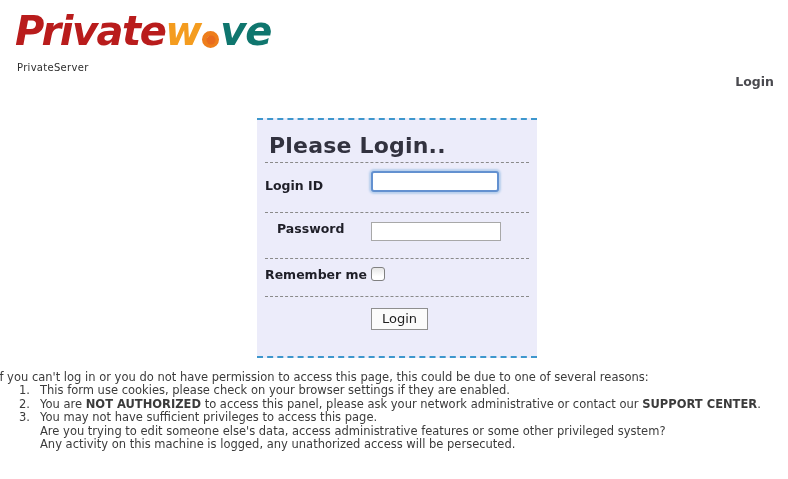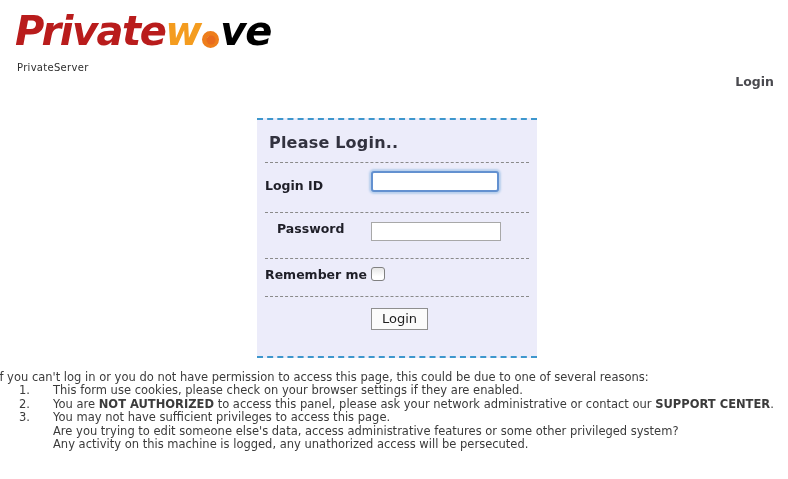--- a/index.html
+++ b/index.html
@@ -29,21 +29,21 @@
   .logo-private {
     color: #b91c1c;
     font-weight: 600;
     letter-spacing: -1.5px;
   }
   .logo-wave {
     font-weight: 700;
     letter-spacing: -1px;
   }
   .logo-wave .w  { color: #f49c1f; }
-  .logo-wave .ve { color: #000000; }
+  .logo-wave .ve { color: #0f766e; }
   .wave-a {
     display: inline-block;
     width: 17px;
     height: 17px;
     border: 5px solid #ee7e1b;
     border-radius: 50%;
     position: relative;
     vertical-align: -3px;
     margin: 0 1px;
   }
@@ -84,21 +84,21 @@
     height: 240px;
     background: #ececfa;
     border-top: 2px dashed #3e97cd;
     border-bottom: 2px dashed #3e97cd;
   }
   .box-title {
     position: absolute;
     left: 12px;
     top: 13px;
     margin: 0;
-    font-size: 16px;
+    font-size: 22px;
     font-weight: bold;
     color: #32323f;
     letter-spacing: 0.2px;
     text-align: center;
   }
   .sep {
     position: absolute;
     left: 8px;
     right: 8px;
     height: 0;
@@ -193,21 +193,21 @@
   .help-line {
     display: flex;
     white-space: nowrap;
   }
   .help-num {
     flex: 0 0 30px;
     width: 30px;
     text-align: right;
     padding-right: 0;
   }
-  .help-text { margin-left: 23px; }
+  .help-text { margin-left: 10px; }
   .bold { font-weight: bold; }
 </style>
 </head>
 <body>
 
 <div class="page">
 
   <div class="logo">
     <span class="logo-private">Private</span><span class="logo-wave"><span class="w">w</span><span class="wave-a"></span><span class="ve">ve</span></span>
   </div>

